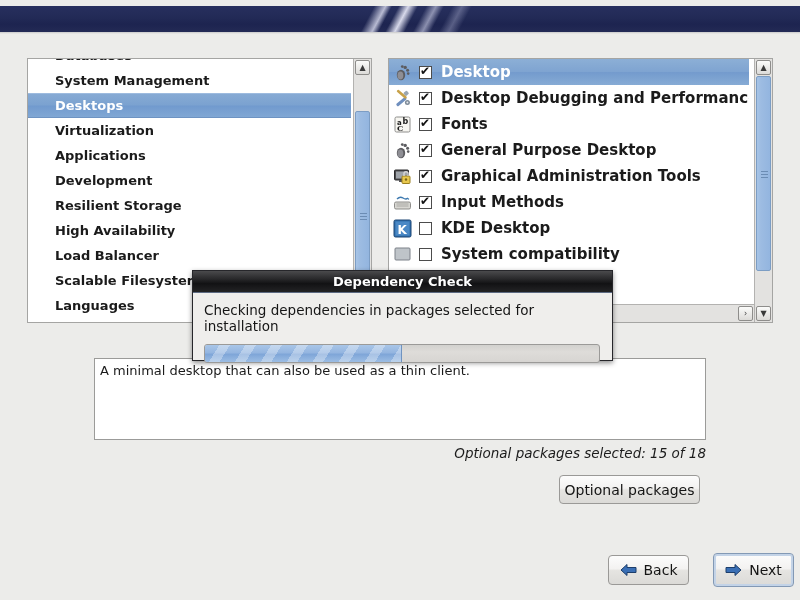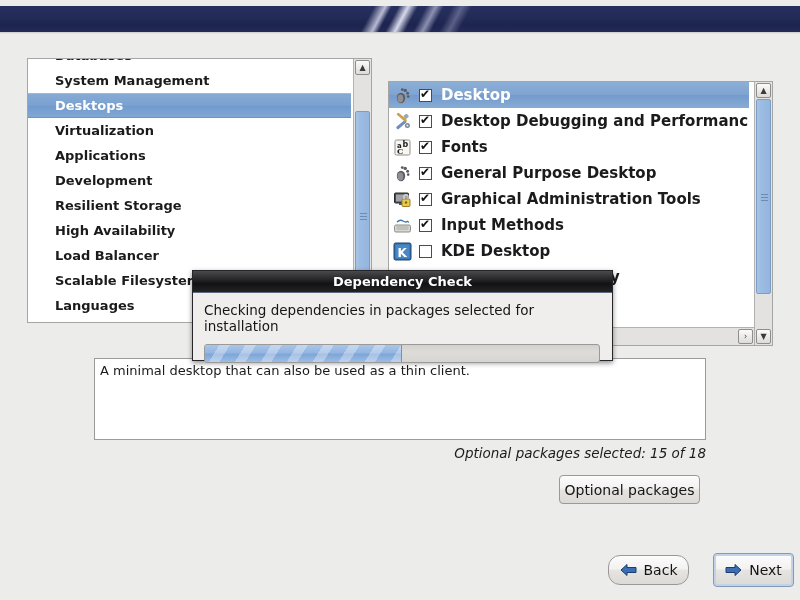--- a/index.html
+++ b/index.html
@@ -46,21 +46,21 @@
   }
   .lrow.sel {
     background: linear-gradient(to bottom, #86aad4 0%, #7ba2d0 48%, #719ace 52%, #80a7d4 100%);
     color: #ffffff;
     border-top: 1px solid #9dbbdf;
     border-bottom: 1px solid #6d93c2;
     height: 25px; line-height: 23px;
   }
 
   
-  #right-panel { left: 388px; top: 58px; width: 385px; height: 265px; margin-top: 23px; }
+  #right-panel { left: 388px; top: 58px; width: 385px; height: 265px; }
   #right-list { width: 360px; height: 245px; }
   .rrow {
     height: 26px; display: flex; align-items: center;
     font-size: 15px; font-weight: bold; color: #1b1b1b;
     white-space: nowrap; box-sizing: border-box; padding-left: 3px;
   }
   .rrow.sel {
     background: linear-gradient(to bottom, #8cafd6 0%, #7fa4d1 48%, #749bcd 52%, #86abd5 100%);
     color: #ffffff;
   }
@@ -133,21 +133,21 @@
   }
   .btn {
     background: linear-gradient(to bottom, #fcfcfc 0%, #f3f2f1 45%, #e5e4e1 52%, #dbdad7 100%);
     border: 1px solid #9a9997; border-radius: 4px; box-sizing: border-box;
     font-size: 14px; color: #141414;
     display: flex; align-items: center; justify-content: center;
     font-family: "DejaVu Sans", sans-serif;
   }
   #opt-btn { position: absolute; left: 559px; top: 475px; width: 141px; height: 29px; }
 
-  #back-btn { position: absolute; left: 608px; top: 555px; width: 81px; height: 30px; gap: 7px; border-radius: 12px; }
+  #back-btn { position: absolute; left: 608px; top: 555px; width: 81px; height: 30px; gap: 7px; }
   #next-btn {
     position: absolute; left: 713px; top: 553px; width: 81px; height: 34px; gap: 7px;
     border: 1px solid #8399b5; box-shadow: 0 0 0 2px #c3d3e7 inset;
   }
   .arrow { width: 17px; height: 14px; flex: 0 0 17px; }
 
   
   #dialog {
     position: absolute; left: 192px; top: 270px; width: 421px; height: 91px;
     box-sizing: border-box;

